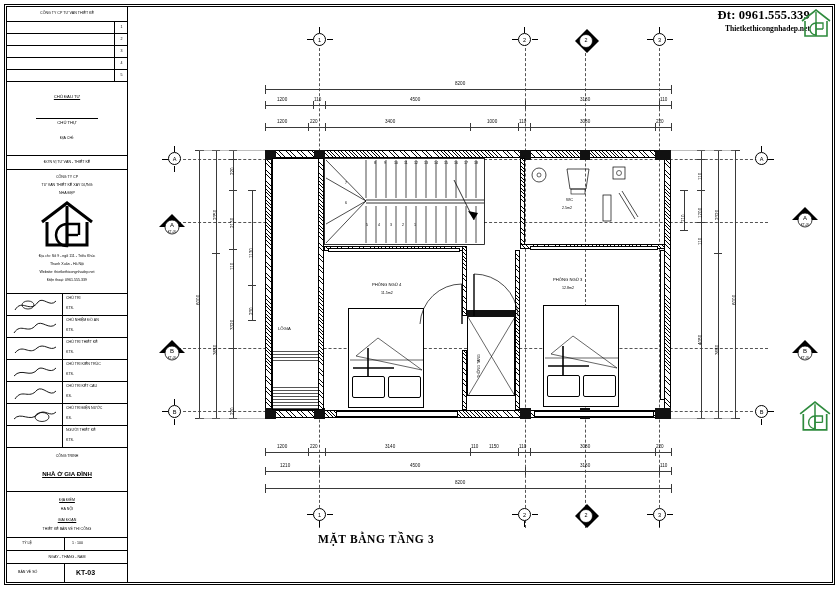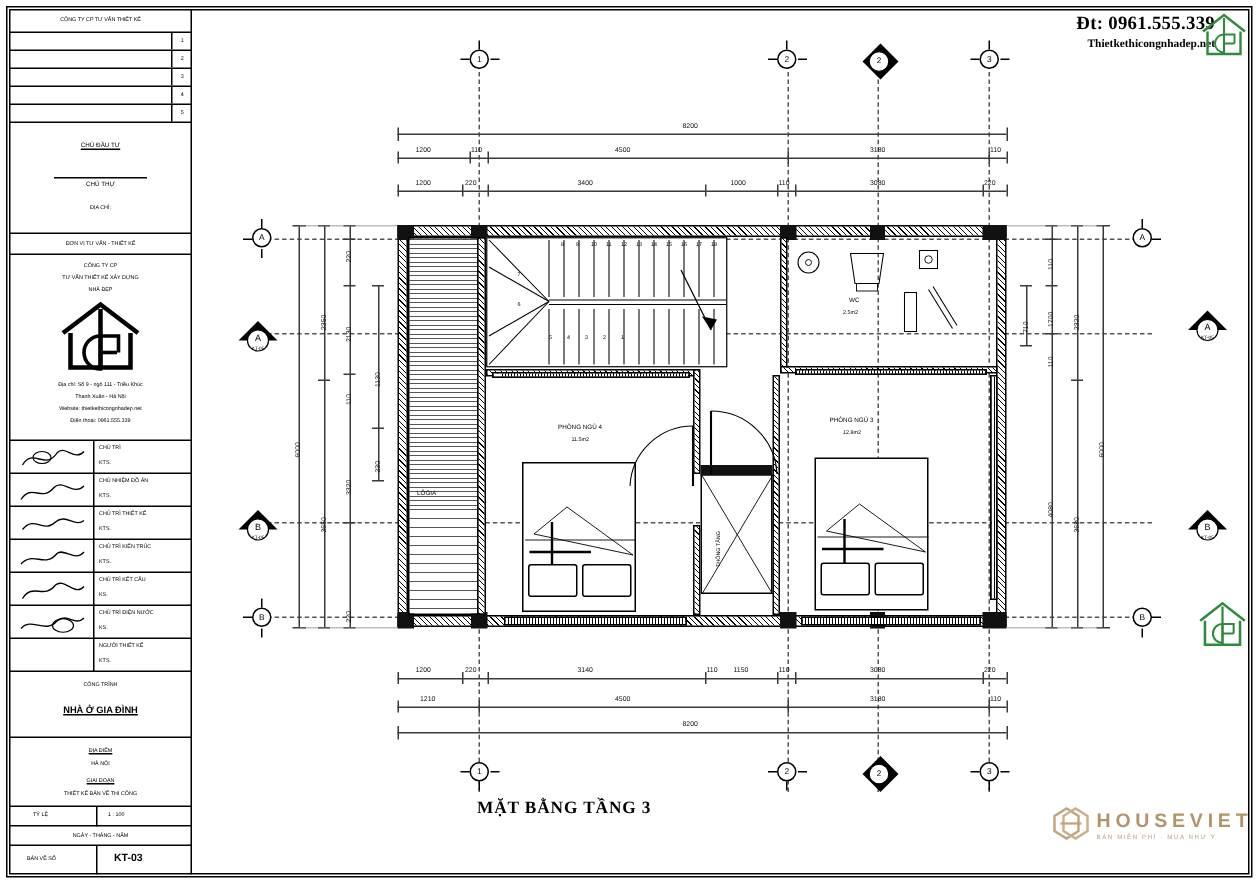--- a/index.html
+++ b/index.html
@@ -628,27 +628,14 @@
     <div class="ln gray" style="left:199px;top:150px;width:66px;height:0.5px;opacity:.5;"></div>
     <div class="ln gray" style="left:199px;top:418px;width:66px;height:0.5px;opacity:.5;"></div>
     <div class="ln gray" style="left:671px;top:150px;width:64px;height:0.5px;opacity:.5;"></div>
     <div class="ln gray" style="left:671px;top:418px;width:64px;height:0.5px;opacity:.5;"></div>
 
   </div>
 
 
   <div id="plantitle">MẶT BẰNG TẦNG 3</div>
 
-  <div id="hv">
-    <div style="display:flex;align-items:center;gap:5px;">
-      <svg width="26" height="26" viewBox="0 0 26 26">
-        <path d="M3 8 L11 3 L19 8 L19 18 L11 23 L3 18 Z" fill="none" stroke="#c0a47c" stroke-width="1.6"></path>
-        <path d="M9 8 L17 3 L25 8 L25 18 L17 23 L9 18 Z" fill="none" stroke="#c9b08a" stroke-width="1.6"></path>
-        <line x1="7" y1="13" x2="21" y2="13" stroke="#c0a47c" stroke-width="1.5"></line>
-      </svg>
-      <div>
-        <div class="hvname">HOUSEVIET</div>
-        <div class="hvsub">BÁN MIỄN PHÍ · MUA NHƯ Ý</div>
-      </div>
-    </div>
-  </div>
 
 </div>
 
 </body></html>

